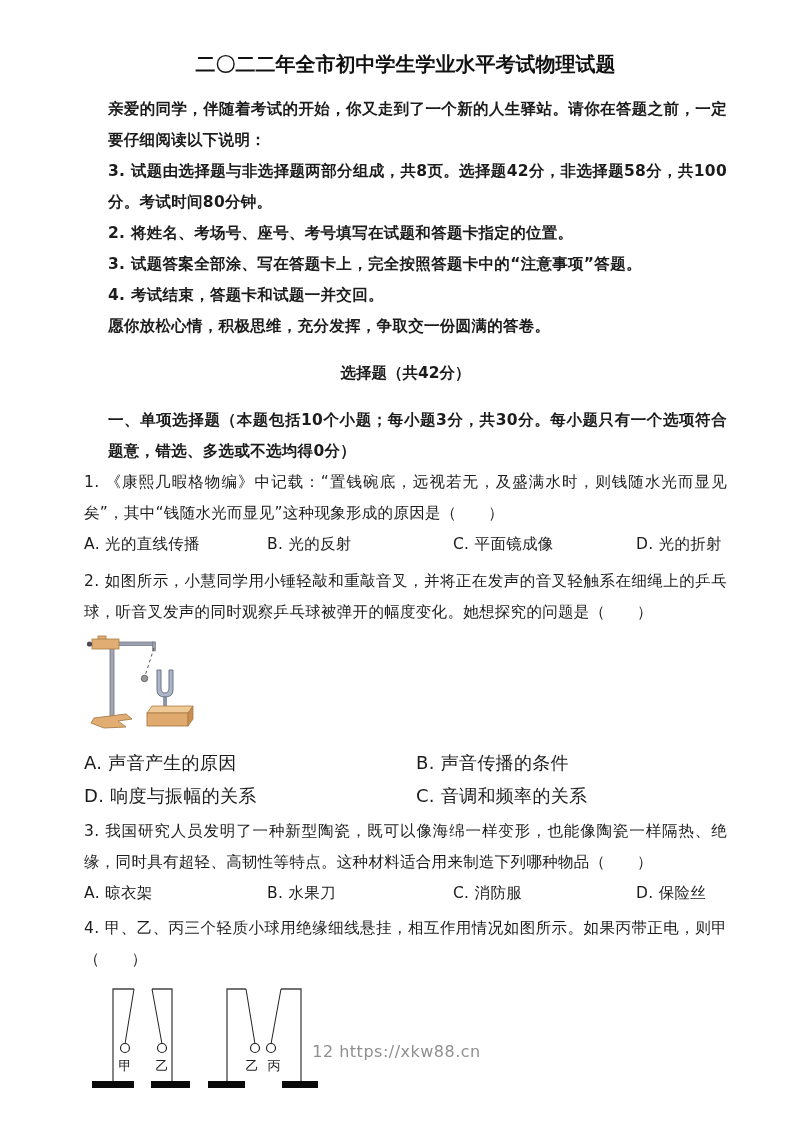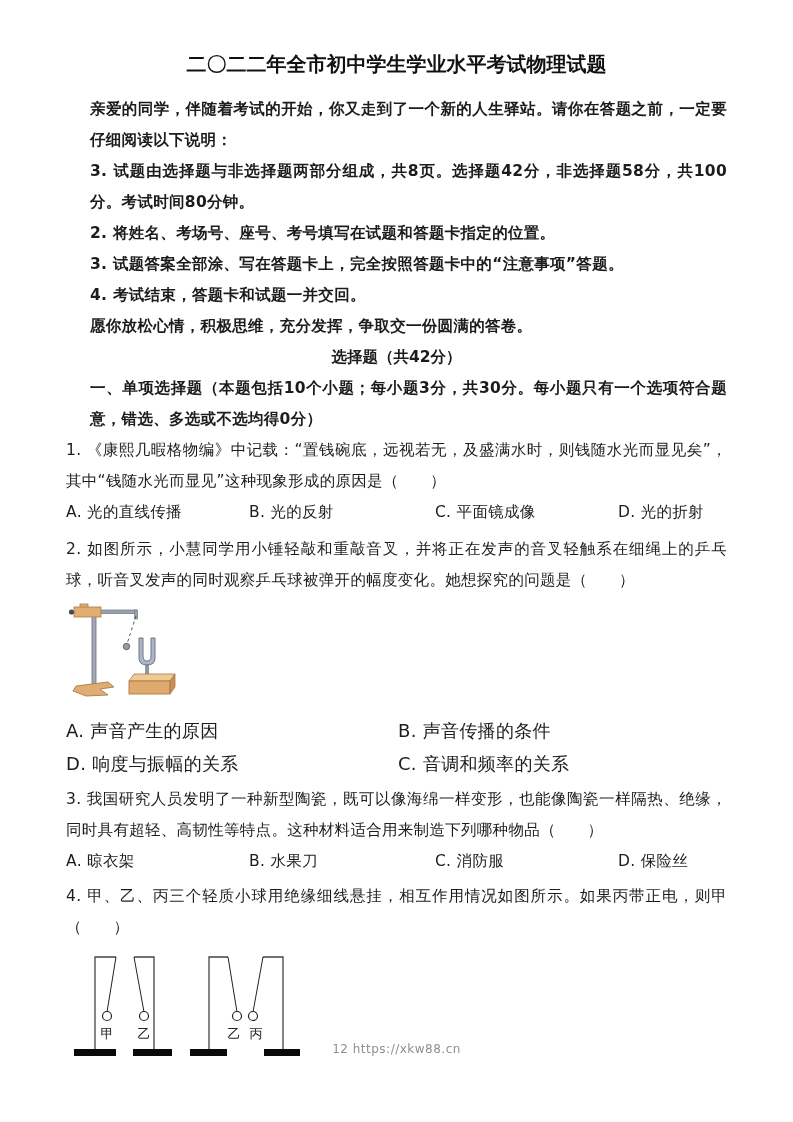--- a/index.html
+++ b/index.html
@@ -6,40 +6,40 @@
   html, body { margin: 0; padding: 0; background: #ffffff; }
   .page {
     position: relative;
     width: 793px;
     height: 1122px;
     margin: 0 auto;
     background: #ffffff;
     font-family: "DejaVu Sans", "Liberation Sans", sans-serif;
     color: #1c1c1c;
     overflow: hidden;
-    padding: 50px 66px 0 66px;
+    padding: 50px 66px 0 84px;
   }
   .title {
     margin: 0 0 16px 0;
     font-size: 20px;
     line-height: 28px;
     font-weight: bold;
     text-align: center;
     color: #111;
   }
   p.line {
     margin: 0;
     font-size: 15.5px;
     line-height: 31px;
     text-align: justify;
     letter-spacing: 0.3px;
   }
   p.bold { font-weight: bold; margin-left: 24px; }
   .section-header {
-    margin: 0;
+    margin: 16px;
     font-size: 15.5px;
     line-height: 31px;
     font-weight: bold;
     text-align: center;
   }
   .opts4 {
     display: flex;
     font-size: 15.5px;
     line-height: 31px;
     letter-spacing: 0.3px;
@@ -56,21 +56,21 @@
   }
   .opts2 span:nth-child(1) { width: 332px; }
   .fig { margin: 6px 0 2px 2px; }
   .fig-q4 { margin: 2px 0 0 4px; }
   .footer {
     position: absolute;
     top: 1042px;
     left: 0;
     width: 100%;
     text-align: center;
-    font-size: 12px;
+    font-size: 16px;
     color: #8f8f8f;
     letter-spacing: 0.5px;
   }
   svg text {
     font-family: "DejaVu Sans", sans-serif;
     font-size: 13px;
     fill: #222;
   }
 </style>
 </head>

